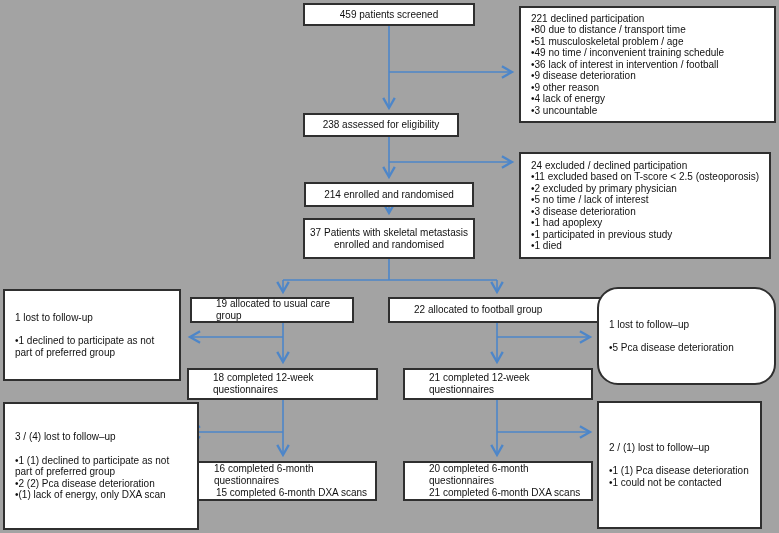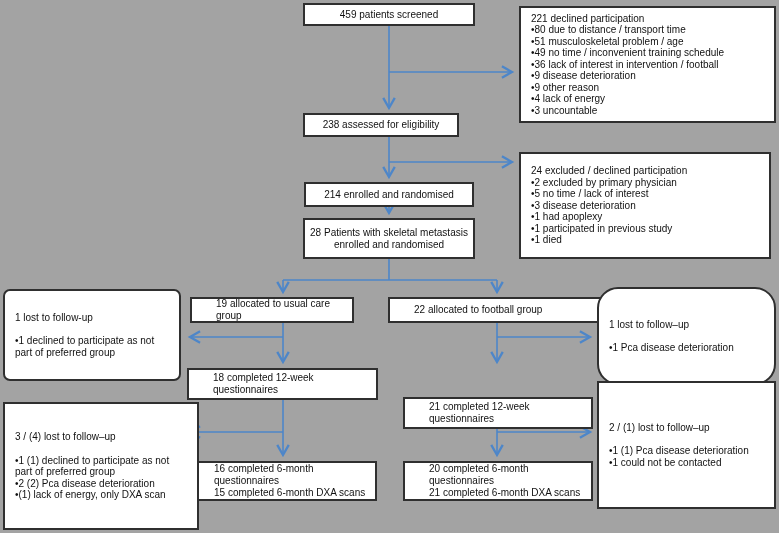--- a/index.html
+++ b/index.html
@@ -92,41 +92,41 @@
 
   <div class="box center" style="left:303px; top:113px; width:156px; height:24px;">
     <div>238 assessed for eligibility</div>
   </div>
 
   <div class="box center" style="left:304px; top:182px; width:170px; height:25px;">
     <div>214 enrolled and randomised</div>
   </div>
 
   <div class="box center" style="left:303px; top:218px; width:172px; height:41px;">
-    <div>28 Patients with skeletal metastasis</div>
+    <div>37 Patients with skeletal metastasis</div>
     <div>enrolled and randomised</div>
   </div>
 
   <div class="box leftpad" style="left:190px; top:297px; width:164px; height:26px;">
     <div>19 allocated to usual care group</div>
   </div>
 
   <div class="box leftpad" style="left:388px; top:297px; width:219px; height:26px;">
     <div>22 allocated to football group</div>
   </div>
 
   <div class="box leftpad" style="left:187px; top:368px; width:191px; height:32px;">
     <div>18 completed  12-week questionnaires</div>
   </div>
 
-  <div class="box leftpad" style="left:403px; top:368px; width:190px; height:32px;margin-top:29px;">
+  <div class="box leftpad" style="left:403px; top:368px; width:190px; height:32px;">
     <div>21 completed  12-week questionnaires</div>
   </div>
 
-  <div class="box leftpad" style="left:188px; top:461px; width:189px; height:40px;">
+  <div class="box leftpad" style="left:188px; top:461px; width:189px; height:40px;align-items:center;">
     <div>16 completed  6-month questionnaires</div>
     <div>15 completed  6-month DXA scans</div>
   </div>
 
   <div class="box leftpad" style="left:403px; top:461px; width:190px; height:40px;">
     <div>20 completed  6-month questionnaires</div>
     <div>21 completed  6-month DXA scans</div>
   </div>
 
   <div class="box note tight" style="left:519px; top:6px; width:257px; height:117px;">
@@ -136,44 +136,45 @@
     <div class="bullet">49 no time / inconvenient training schedule</div>
     <div class="bullet">36 lack of interest in intervention / football</div>
     <div class="bullet">9 disease deterioration</div>
     <div class="bullet">9 other reason</div>
     <div class="bullet">4 lack of energy</div>
     <div class="bullet">3 uncountable</div>
   </div>
 
   <div class="box note tight" style="left:519px; top:152px; width:252px; height:107px;">
     <div class="title">24 excluded / declined participation</div>
+    <div class="bullet">11 excluded based on T-score &lt; 2.5 (osteoporosis)</div>
     <div class="bullet">2 excluded by primary physician</div>
     <div class="bullet">5 no time / lack of interest</div>
     <div class="bullet">3 disease deterioration</div>
     <div class="bullet">1 had apoplexy</div>
     <div class="bullet">1 participated in previous study</div>
     <div class="bullet">1 died</div>
   </div>
 
-  <div class="box note" style="left:3px; top:289px; width:178px; height:92px;border-radius:7px;">
+  <div class="box note" style="left:3px; top:289px; width:178px; height:92px;">
     <div class="title">1 lost to follow-up</div>
     <div class="bullet">1 declined to participate as not part of preferred group</div>
   </div>
 
   <div class="box note" style="left:3px; top:402px; width:196px; height:128px;">
     <div class="title">3 / (4) lost to follow–up</div>
     <div class="bullet">1 (1) declined to participate as not part of preferred group</div>
     <div class="bullet">2 (2) Pca disease deterioration</div>
     <div class="bullet">(1) lack of energy, only DXA scan</div>
   </div>
 
   <div class="box note" style="left:597px; top:287px; width:179px; height:98px;border-radius:21px;">
     <div class="title">1 lost to follow–up</div>
-    <div class="bullet">1 Pca disease deterioration</div>
+    <div class="bullet">5 Pca disease deterioration</div>
   </div>
 
-  <div class="box note" style="left:597px; top:381px; width:179px; height:128px;">
+  <div class="box note" style="left:597px; top:401px; width:165px; height:128px;">
     <div class="title">2 / (1) lost to follow–up</div>
     <div class="bullet">1 (1) Pca disease deterioration</div>
     <div class="bullet">1 could not be contacted</div>
   </div>
 
 </div>
 
 </body></html>

